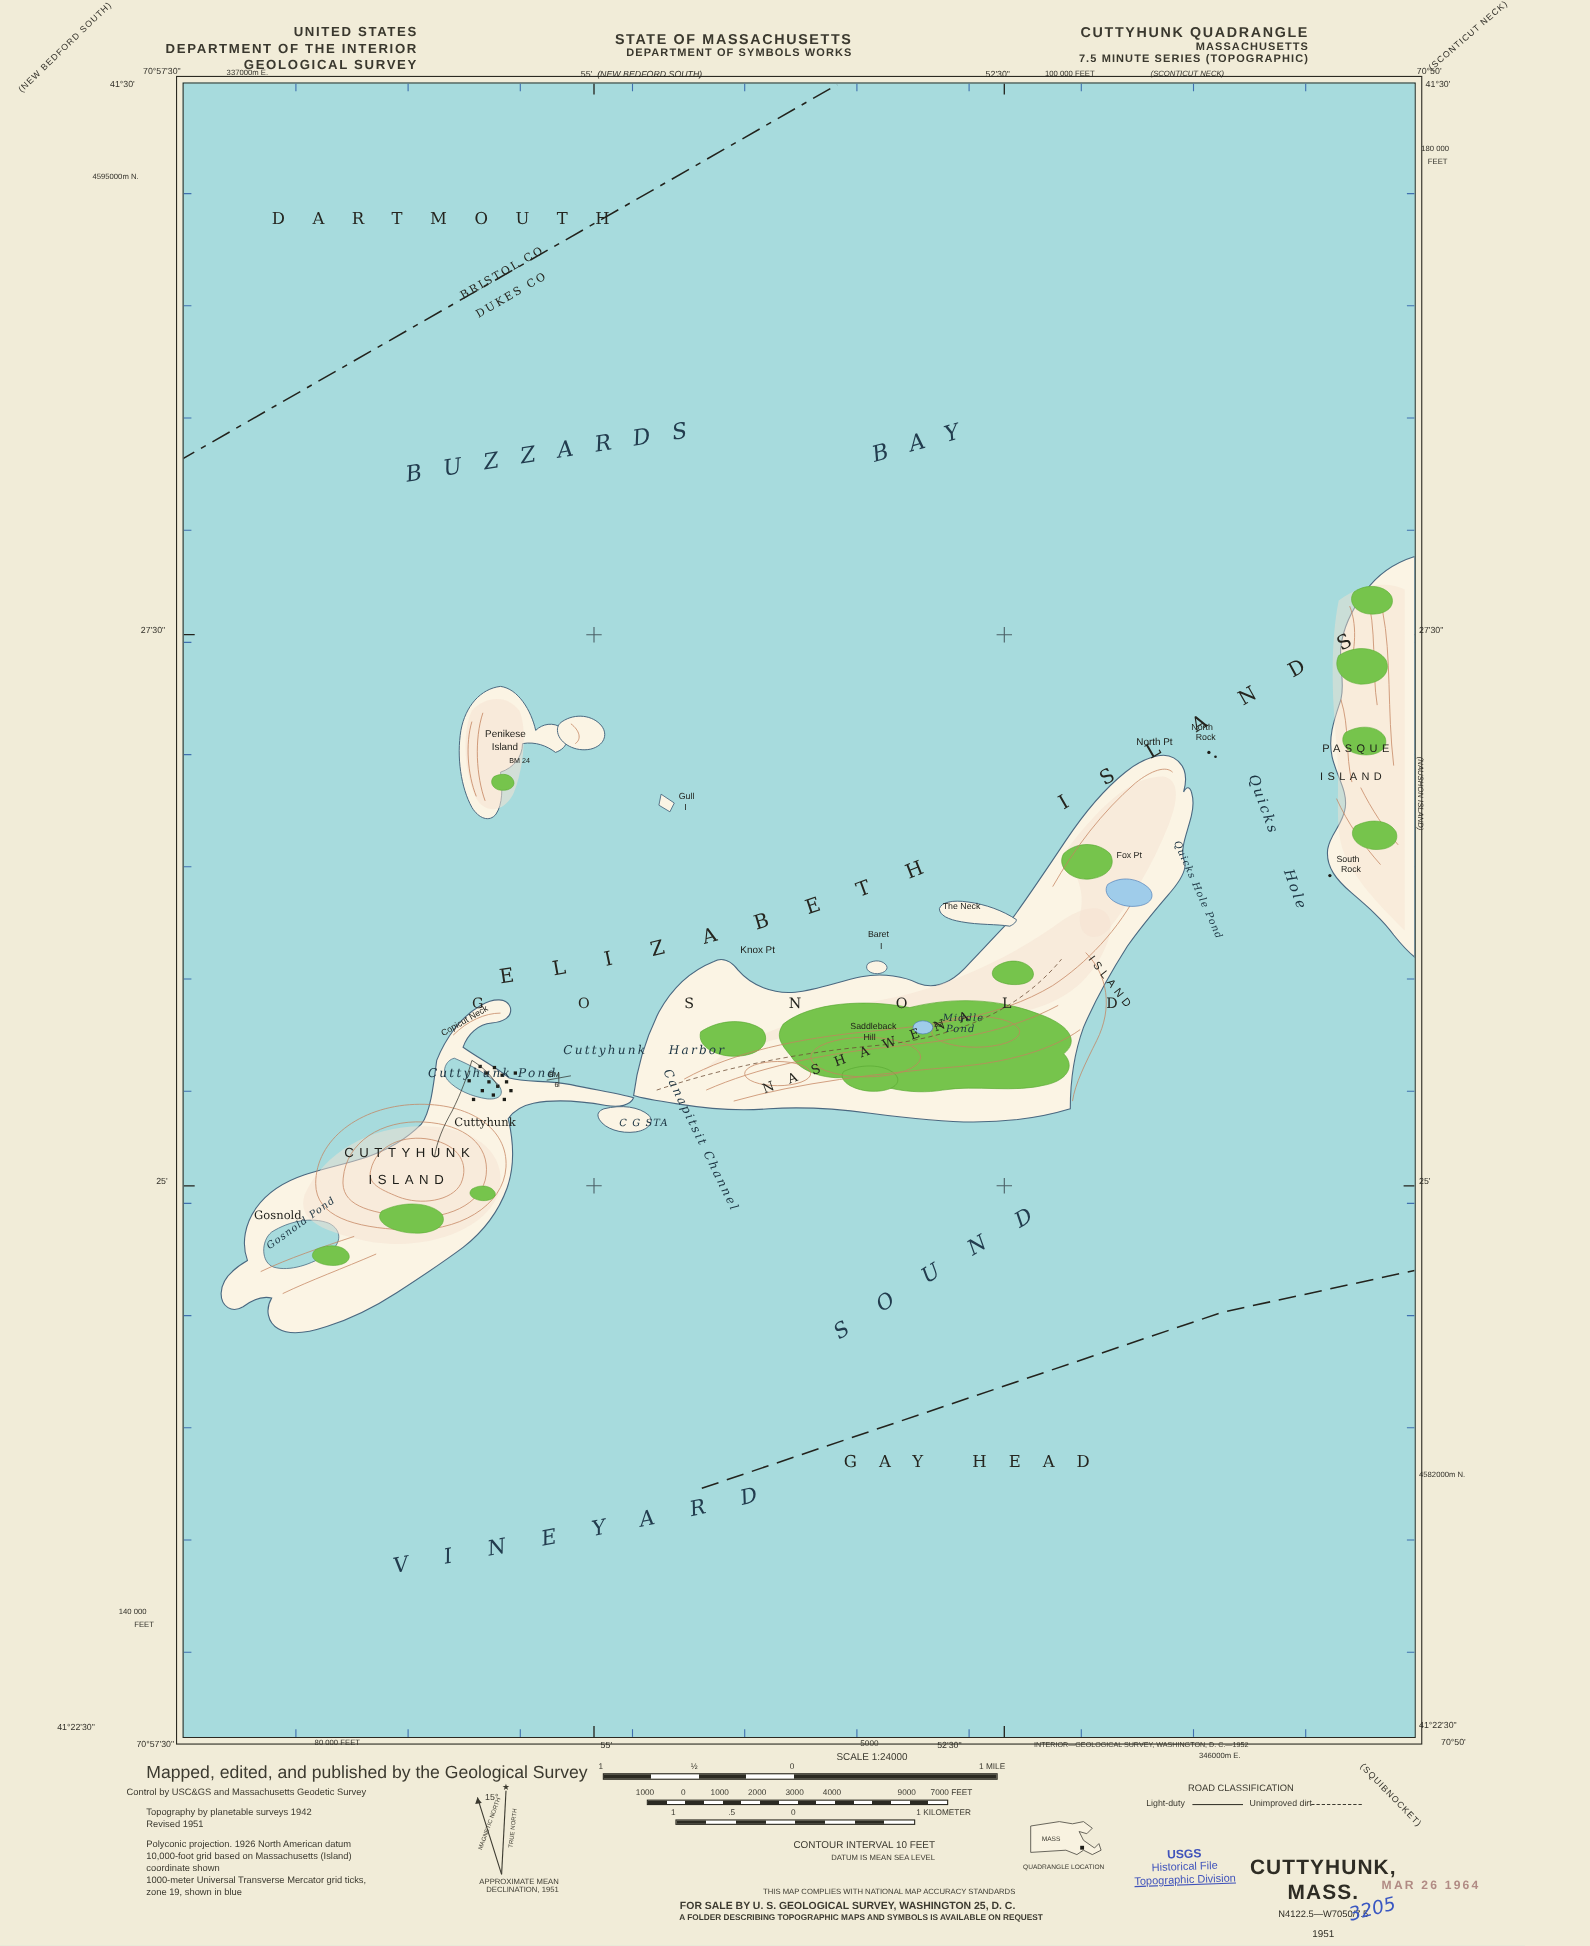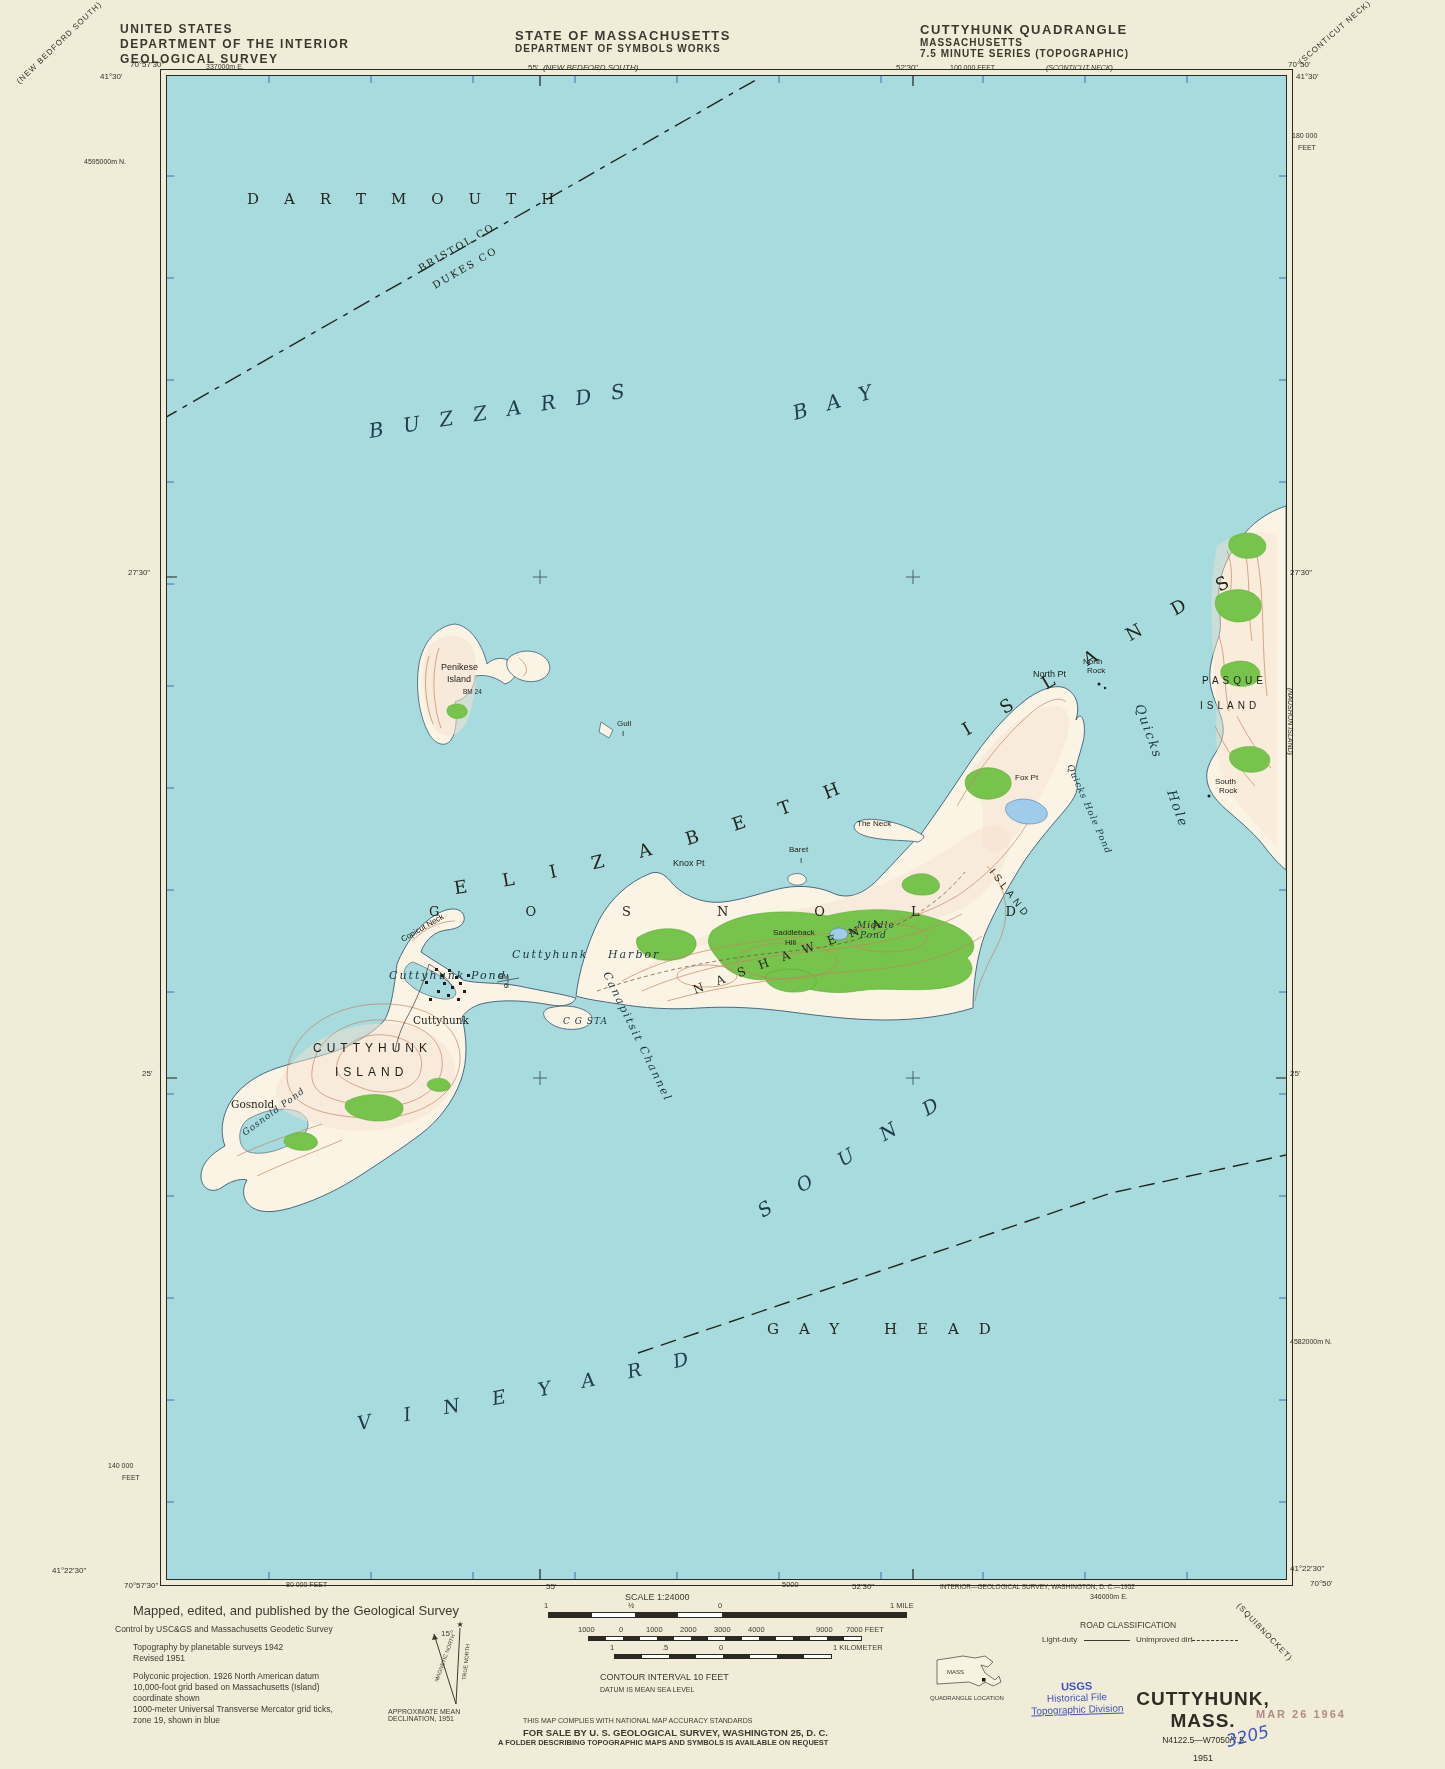--- a/index.html
+++ b/index.html
@@ -1,29 +1,29 @@
 <!DOCTYPE html>
 <html><head>
 <meta charset="utf-8">
 <style>
   html,body{margin:0;padding:0}
   body{width:1445px;height:1769px;background:#f1ecd8;position:relative;overflow:hidden;
        font-family:"Liberation Sans",sans-serif;color:#2e2c24}
   .abs{position:absolute}
-  .ctr{text-align:left}
+  .ctr{text-align:right}
   .hdr1{font-size:12px;font-weight:bold;letter-spacing:1.5px;color:#3a382e;line-height:15px}
   .hdr2{font-size:13px;font-weight:bold;letter-spacing:1.5px;color:#3a382e}
   .hdr3{font-size:10px;font-weight:bold;letter-spacing:1px;color:#3a382e}
   .tick{font-size:8px;color:#33312a;white-space:nowrap}
   .tick-sm{font-size:7px;color:#33312a;white-space:nowrap}
   .diag{font-size:8px;letter-spacing:1px;color:#33312a;white-space:nowrap}
   .map-frame{left:166px;top:75px;width:1119px;height:1503px;border:1.5px solid #2b2a22;
              outline:1px solid #2b2a22;outline-offset:5px;background:#a7dbdd}
   .credit{font-size:8.5px;color:#3c3a30;white-space:nowrap}
-  .credit-b{font-size:13px;color:#3c3a30;white-space:nowrap}
+  .credit-b{font-size:16px;color:#3c3a30;white-space:nowrap}
   .note{font-size:8px;color:#3c3a30;white-space:nowrap}
   .note-b{font-size:9.5px;font-weight:bold;color:#3c3a30;white-space:nowrap}
   .bar{position:absolute;height:4px;border:0.5px solid #2b2a22;background:#fff}
   .slab{position:absolute;font-size:7.5px;color:#3c3a30;white-space:nowrap}
   svg text{user-select:none}
   .sea-big{font:italic 20px "DejaVu Serif",serif;fill:#223c4e;letter-spacing:20px}
   .sea-med{font:italic 19px "DejaVu Serif",serif;fill:#223c4e;letter-spacing:33px}
   .arcserif{font:18px "DejaVu Serif",serif;fill:#25251f;letter-spacing:36px}
   .civil{font:15px "DejaVu Serif",serif;fill:#25251f;letter-spacing:25px}
   .gosnold{font:13px "DejaVu Serif",serif;fill:#25251f;letter-spacing:86px}

